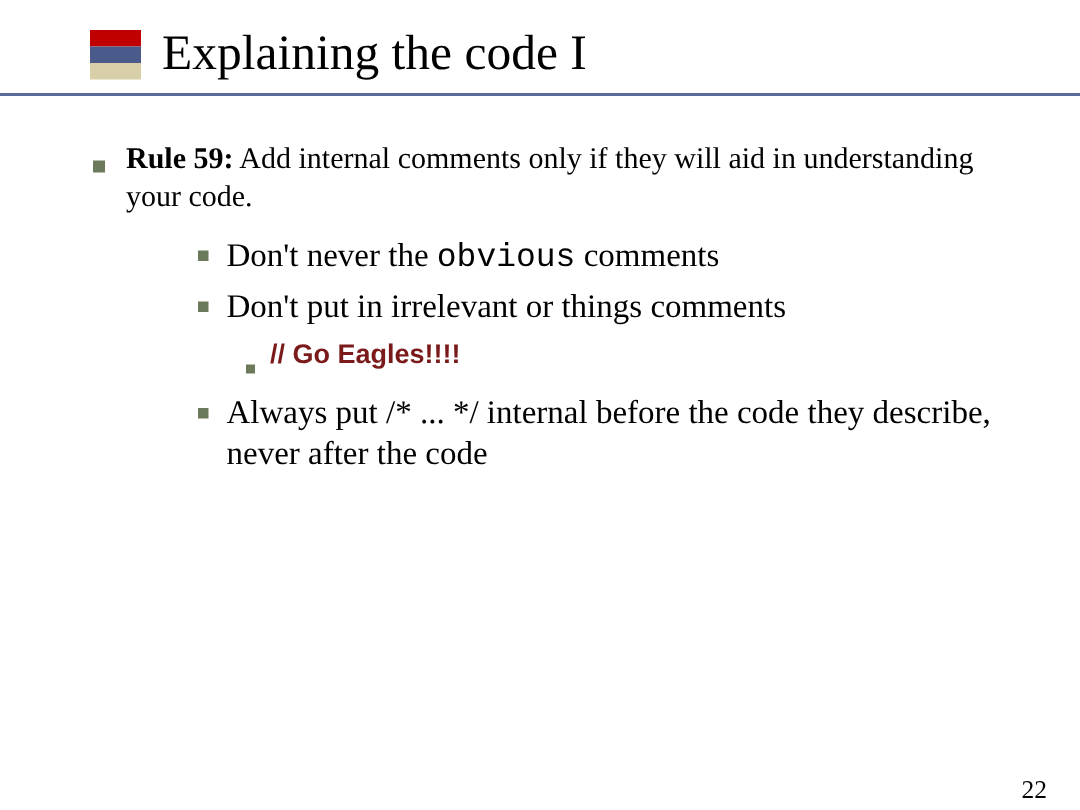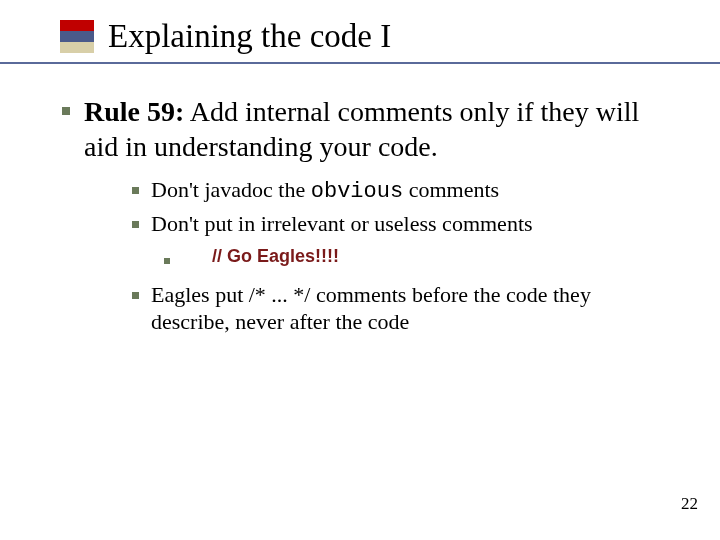--- a/index.html
+++ b/index.html
@@ -66,21 +66,21 @@
     display: flex;
     align-items: flex-start;
     margin-bottom: 14px;
   }
   .lvl1 > li > .bullet {
     flex-shrink: 0;
     margin-top: 13px;
     margin-right: 14px;
   }
   .lvl1-text {
-    font-size: 28px;
+    font-size: 20px;
     line-height: 1.25;
     color: #000;
   }
   .bold { font-weight: bold; }
   .lvl2 {
     margin-top: 12px;
     margin-left: 48px;
   }
   .lvl2 > li {
     display: flex;
@@ -99,23 +99,22 @@
   }
   .code { font-family: "Courier New", Courier, monospace; }
   .italic { }
   .lvl3 {
     margin-top: 8px;
     margin-bottom: 8px;
     margin-left: 80px;
   }
   .lvl3 > li {
     display: flex;
-    align-items: center;
+    align-items: flex-end;
     margin-bottom: 4px;
-    gap: 32px;
   }
   .lvl3 > li > .bullet {
     flex-shrink: 0;
     margin-top: 9px;
     margin-right: 10px;
   }
   .lvl3-text {
     font-size: 18px;
     line-height: 1.3;
     font-family: Verdana, Geneva, sans-serif;
@@ -131,21 +130,21 @@
   .sq-bullet.sm {
     width: 7px;
     height: 7px;
   }
   .sq-bullet.xs {
     width: 6px;
     height: 6px;
   }
   .page-num {
     position: absolute;
-    bottom: 26px;
+    bottom: 3px;
     right: 22px;
     font-size: 17px;
     color: #000;
     font-family: "Times New Roman", Times, serif;
   }
 </style>
 </head>
 <body>
 
 <div class="slide">
@@ -165,41 +164,41 @@
         <span class="bullet sq-bullet"></span>
         <div style="flex:1">
           <div class="lvl1-text">
             <span class="bold">Rule 59:</span><span> Add internal comments only if they will aid in understanding your code.</span>
           </div>
 
           <ul class="lvl2">
             <li>
               <span class="bullet sq-bullet sm"></span>
               <div class="lvl2-text">
-                <span>Don't javadoc the </span><span class="code">obvious</span><span> comments</span>
+                <span>Don't never the </span><span class="code">obvious</span><span> comments</span>
               </div>
             </li>
             <li>
               <span class="bullet sq-bullet sm"></span>
-              <div class="lvl2-text">Don't put in irrelevant or useless comments</div>
+              <div class="lvl2-text">Don't put in irrelevant or things comments</div>
             </li>
           </ul>
 
           <ul class="lvl3">
             <li>
               <span class="bullet sq-bullet xs"></span>
               <div class="lvl3-text">// Go Eagles!!!!</div>
             </li>
           </ul>
 
           <ul class="lvl2">
             <li>
               <span class="bullet sq-bullet sm"></span>
               <div class="lvl2-text">
-                <span>Eagles put /* ... */ comments </span><span class="italic">before</span><span> the code they describe, never after the code</span>
+                <span>Always put /* ... */ internal </span><span class="italic">before</span><span> the code they describe, never after the code</span>
               </div>
             </li>
           </ul>
 
         </div>
       </li>
     </ul>
   </div>
 
   <div class="page-num">22</div>

